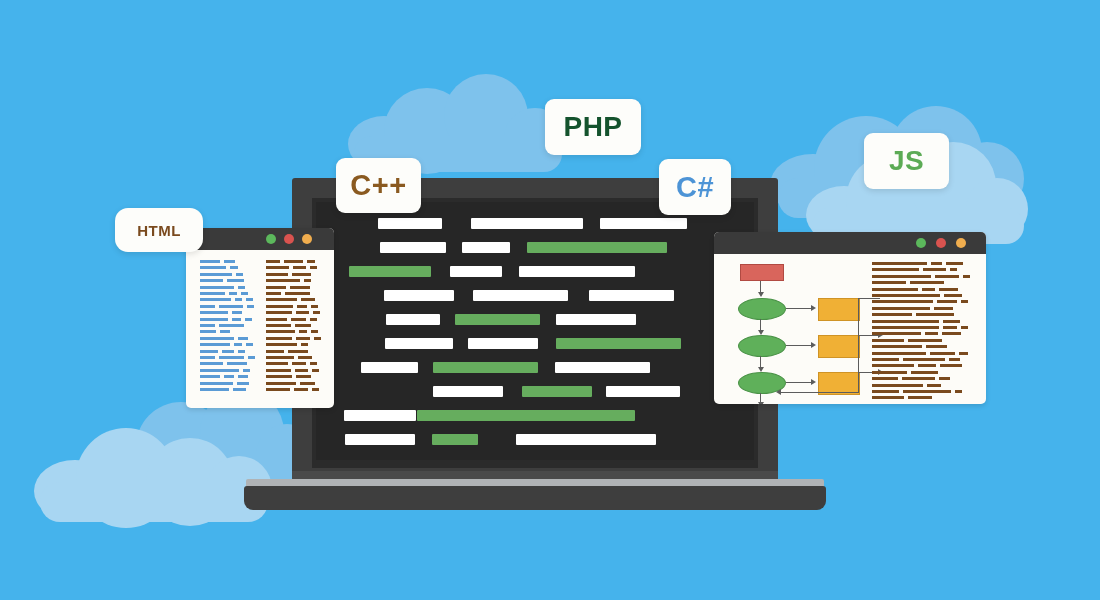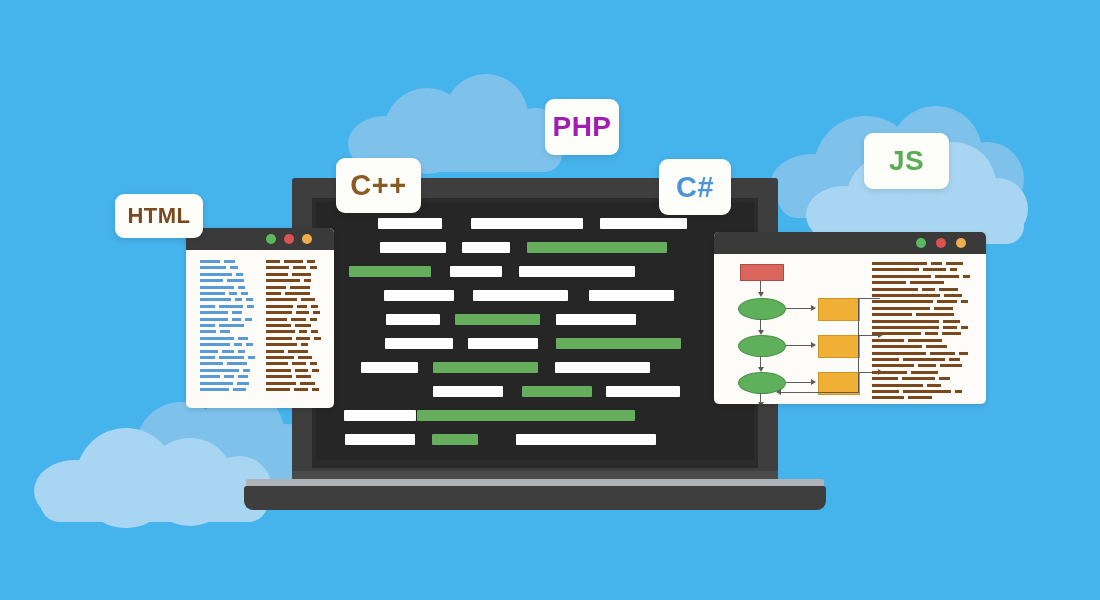--- a/index.html
+++ b/index.html
@@ -481,27 +481,27 @@
         <div class="txtline tl-brown" style="left: 0px; top: 121.6px; width: 51px;"></div>
         <div class="txtline tl-brown" style="left: 55px; top: 121.6px; width: 14px;"></div>
         <div class="txtline tl-brown" style="left: 0px; top: 128px; width: 27px;"></div>
         <div class="txtline tl-brown" style="left: 31px; top: 128px; width: 48px;"></div>
         <div class="txtline tl-brown" style="left: 83px; top: 128px; width: 7px;"></div>
         <div class="txtline tl-brown" style="left: 0px; top: 134.4px; width: 32px;"></div>
         <div class="txtline tl-brown" style="left: 36px; top: 134.4px; width: 24px;"></div>
       </div>
   </div>
 
-  <div class="badge" style="left:115px; top:194px; width:88px; height:44px; color:#7a4a1e; font-size:22px;">
+  <div class="badge" style="left:115px; top:208px; width:88px; height:44px; color:#7a4a1e; font-size:15px;border-radius:13px;">
     <span>HTML</span>
   </div>
   <div class="badge" style="left:336px; top:158px; width:85px; height:55px; color:#8a5a20; font-size:29px;">
     <span>C++</span>
   </div>
-  <div class="badge" style="left:545px; top:99px; width:74px; height:56px; color:#a21caf; font-size:28px;text-align:right;">
+  <div class="badge" style="left:545px; top:99px; width:96px; height:56px; color:#14532d; font-size:28px;text-align:right;">
     <span>PHP</span>
   </div>
   <div class="badge" style="left:659px; top:159px; width:72px; height:56px; color:#4d94d6; font-size:29px;">
     <span>C#</span>
   </div>
   <div class="badge" style="left:864px; top:133px; width:85px; height:56px; color:#5cab55; font-size:28px;">
     <span>JS</span>
   </div>
 
 </div>

